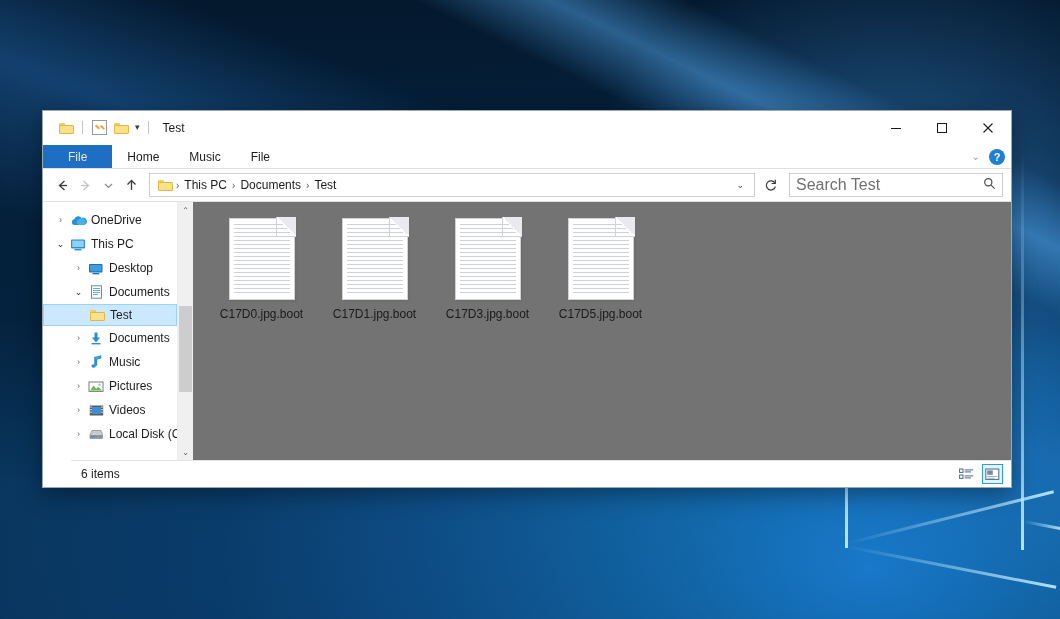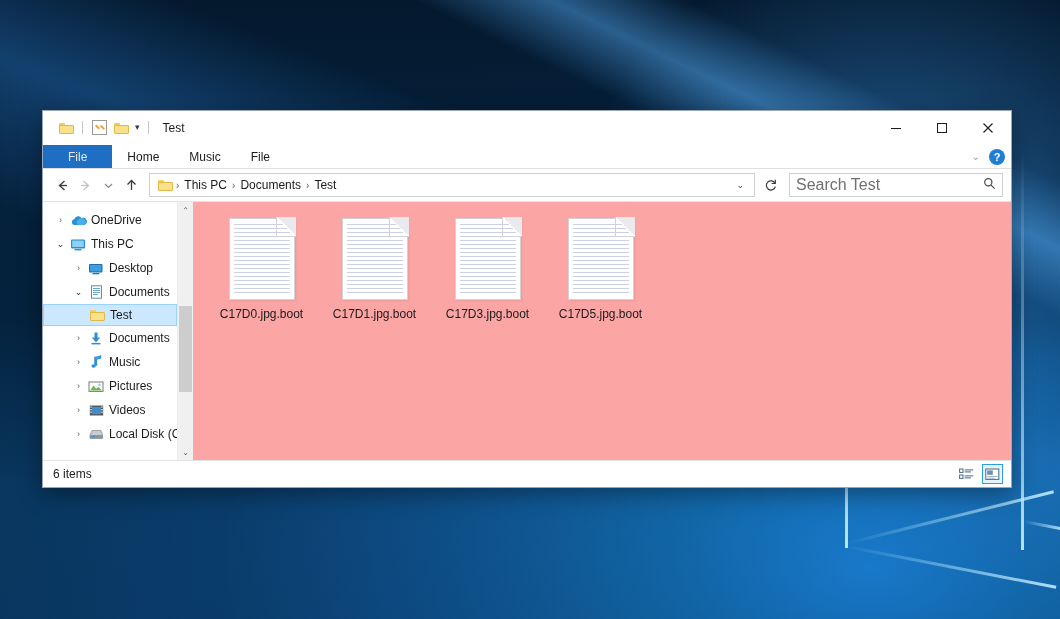--- a/index.html
+++ b/index.html
@@ -102,37 +102,37 @@
   .nav-ico{width:20px;display:flex;align-items:center;justify-content:center;flex:none;}
   .nav-lbl{margin-left:3px;white-space:nowrap;}
   .indent1{padding-left:10px;}
   .indent2{padding-left:28px;}
   
   .vscroll{width:15px;background:#f0f0f0;border-left:1px solid #ececec;position:relative;flex:none;}
   .vs-arrow{height:16px;display:flex;align-items:center;justify-content:center;font-size:8px;color:#606060;}
   .vs-track{position:absolute;left:0;top:16px;bottom:16px;width:15px;}
   .vs-thumb{position:absolute;left:1px;top:88px;width:13px;height:86px;background:#cdcdcd;}
   
-  .filepane{flex:1;background:#fca5a5;padding:14px 0 0 12px;position:relative;overflow:hidden;}
+  .filepane{flex:1;background:#737373;padding:14px 0 0 12px;position:relative;overflow:hidden;}
   .grid{display:flex;flex-wrap:wrap;}
   .file-item{width:113px;display:flex;flex-direction:column;align-items:center;padding-top:2px;}
   .doc{width:66px;height:82px;position:relative;}
   .doc-page{position:absolute;inset:0;background:#ffffff;border:1px solid #d2d2d6;box-sizing:border-box;
     box-shadow:1px 1px 2px rgba(0,0,0,.08);}
   .doc-lines{position:absolute;left:5px;right:5px;top:6px;bottom:6px;
     background:repeating-linear-gradient(180deg,#ccd0e2 0px,#ccd0e2 1px,#ffffff 1px,#ffffff 4px);}
   .doc-fold{position:absolute;right:-1px;top:-1px;width:20px;height:20px;
     background:linear-gradient(225deg,#e9e9ee 0%,#e9e9ee 50%,transparent 50%);
     border-left:1px solid #d2d2d6;border-bottom:1px solid #d2d2d6;box-sizing:border-box;}
   .doc-fold-mask{position:absolute;right:-1px;top:-1px;width:20px;height:20px;
     background:linear-gradient(45deg,transparent 49.6%,#ffffff 49.6%);}
   .fname{margin-top:7px;font-size:12px;color:#1b1b1b;white-space:nowrap;}
   
   .statusbar{height:26px;border-top:1px solid #e3e3e3;background:#ffffff;display:flex;align-items:center;
-    padding:0 10px;flex:none;position:relative;}
+    padding:0 10px;flex:none;position:relative;margin-left:28px;}
   .status-txt{font-size:12px;color:#1b1b1b;}
   .viewbtns{position:absolute;right:8px;top:0;height:26px;display:flex;align-items:center;gap:5px;}
   .vbtn{width:21px;height:20px;display:flex;align-items:center;justify-content:center;box-sizing:border-box;}
   .vbtn.active{border:1px solid #2b9de0;background:#e5f3fb;}
 </style>
 </head>
 <body>
 
 <div id="desktop">
   <div class="wp-base"></div>

